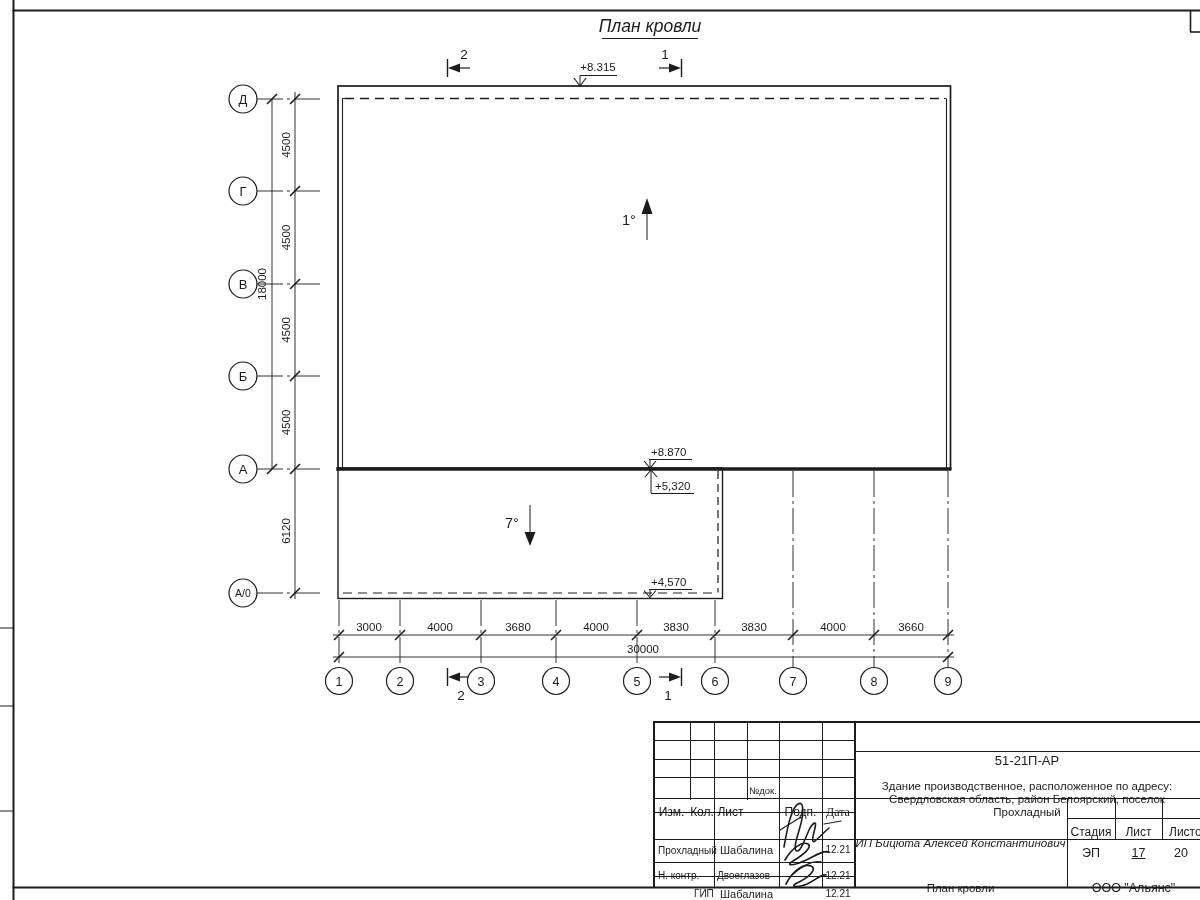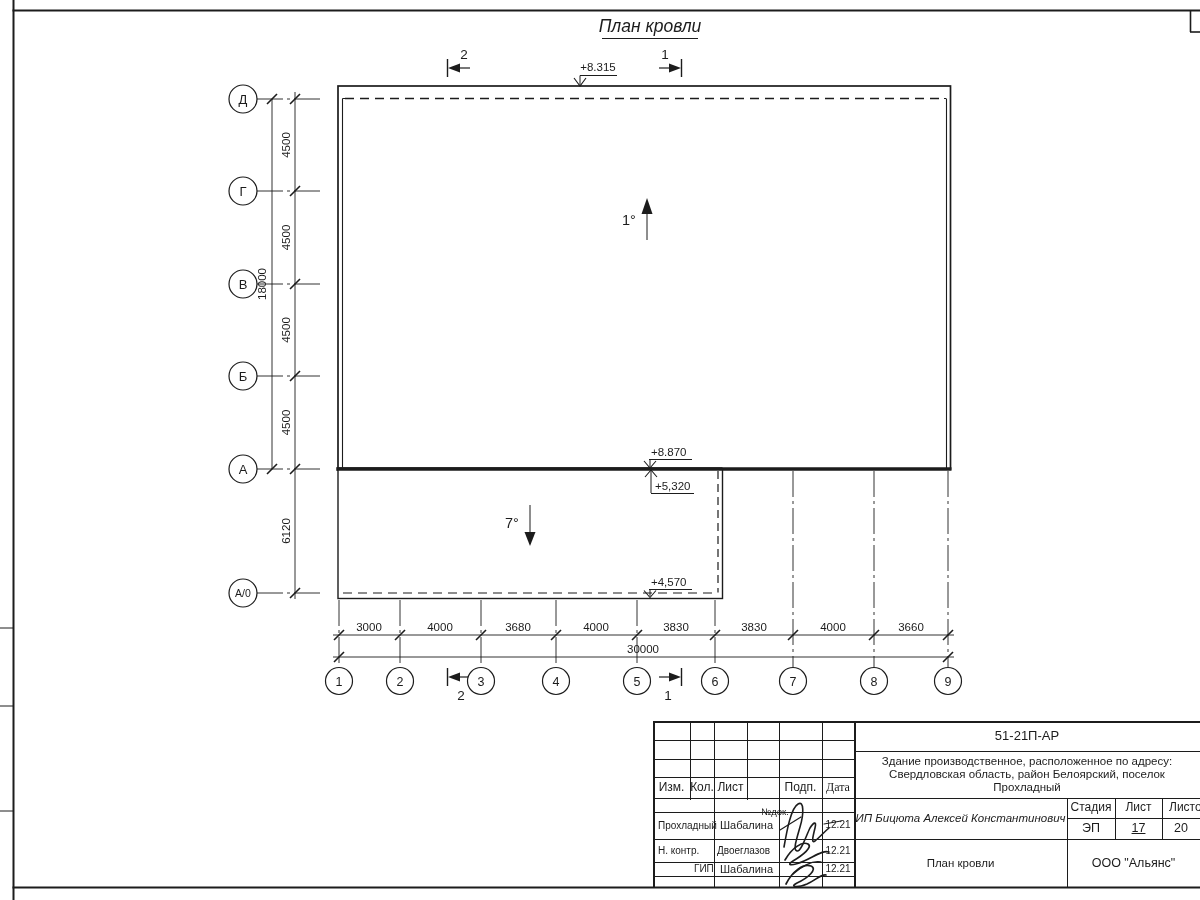--- a/index.html
+++ b/index.html
@@ -8,21 +8,21 @@
   #stage{position:absolute;left:0;top:0;width:1200px;height:900px;}
   svg{position:absolute;left:0;top:0;}
   svg text{fill:#1c1c1c;font-family:"Liberation Sans", sans-serif;}
   
   .tb-line{position:absolute;background:#1c1c1c;}
   .vl{width:1.4px;}
   .vl2{width:2px;}
   .hl{height:1.4px;}
   .hl2{height:2px;}
   .cell{position:absolute;display:flex;align-items:center;justify-content:center;
-        font-size:12px;white-space:nowrap;line-height:1.15;}
+        font-size:12px;white-space:nowrap;line-height:1.15;margin-top:25px;}
   .cell.left{justify-content:flex-start;padding-left:3px;}
   .small{font-size:10px;}
   .tiny{font-size:9.5px;}
   .med{font-size:11px;}
   .ital{font-style:italic;}
   .center-multiline{flex-direction:column;text-align:center;}
 </style>
 </head>
 <body>
 
@@ -257,21 +257,21 @@
   <div class="tb-line hl" style="left:653px;top:798px;width:547px;"></div>
   <div class="tb-line hl" style="left:653px;top:812px;width:201px;"></div>
   <div class="tb-line hl" style="left:1067px;top:818px;width:133px;"></div>
   <div class="tb-line hl" style="left:653px;top:839px;width:547px;"></div>
   <div class="tb-line hl" style="left:653px;top:862px;width:201px;"></div>
   <div class="tb-line hl" style="left:653px;top:876px;width:201px;"></div>
 
   <div class="cell" style="left:653px;top:778px;width:37px;height:20px;">Изм.</div>
   <div class="cell" style="left:690px;top:778px;width:24px;height:20px;">Кол.</div>
   <div class="cell" style="left:714px;top:778px;width:33px;height:20px;">Лист</div>
-  <div class="cell tiny" style="left:747px;top:802px;width:32px;height:20px;padding-left:12px;">№док.</div>
+  <div class="cell tiny" style="left:747px;top:756px;width:32px;height:20px;">№док.</div>
   <div class="cell" style="left:779px;top:778px;width:43px;height:20px;">Подп.</div>
   <div class="cell" style="left:822px;top:778px;width:32px;height:20px;font-family:Liberation Serif, serif;">Дата</div>
 
   <div class="cell small left" style="left:655px;top:812px;width:59px;height:27px;">Прохладный</div>
   <div class="cell med" style="left:714px;top:812px;width:65px;height:27px;text-align:center;">Шабалина</div>
   <div class="cell small" style="left:822px;top:815px;width:32px;height:20px;">12.21</div>
   <div class="cell small left" style="left:655px;top:839px;width:59px;height:23px;">Н. контр.</div>
   <div class="cell small" style="left:711px;top:839px;width:65px;height:23px;">Двоеглазов</div>
   <div class="cell small" style="left:822px;top:839px;width:32px;height:23px;">12.21</div>
   <div class="cell small left" style="left:691px;top:862px;width:59px;height:14px;text-align:center;">ГИП</div>

